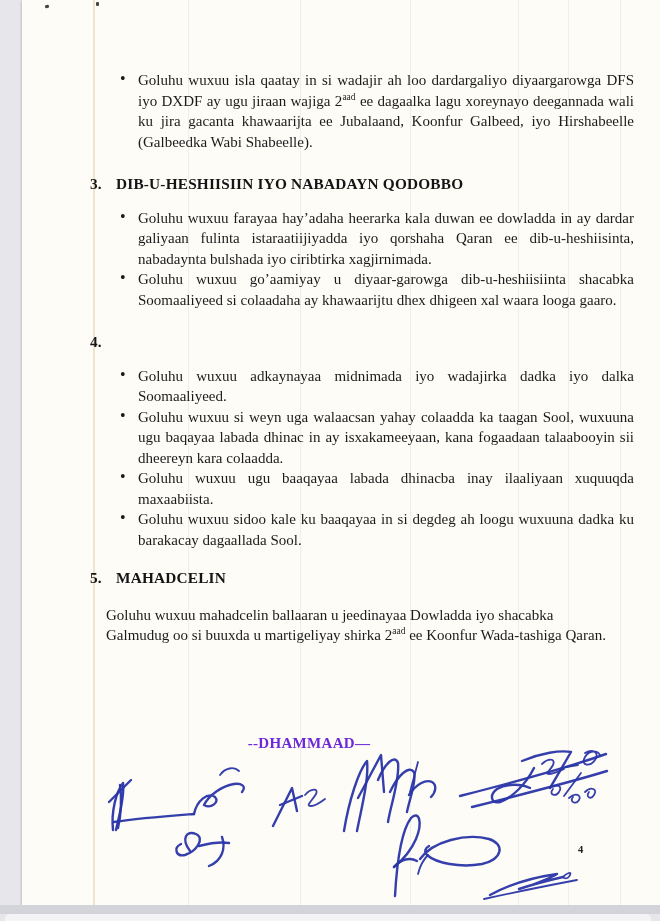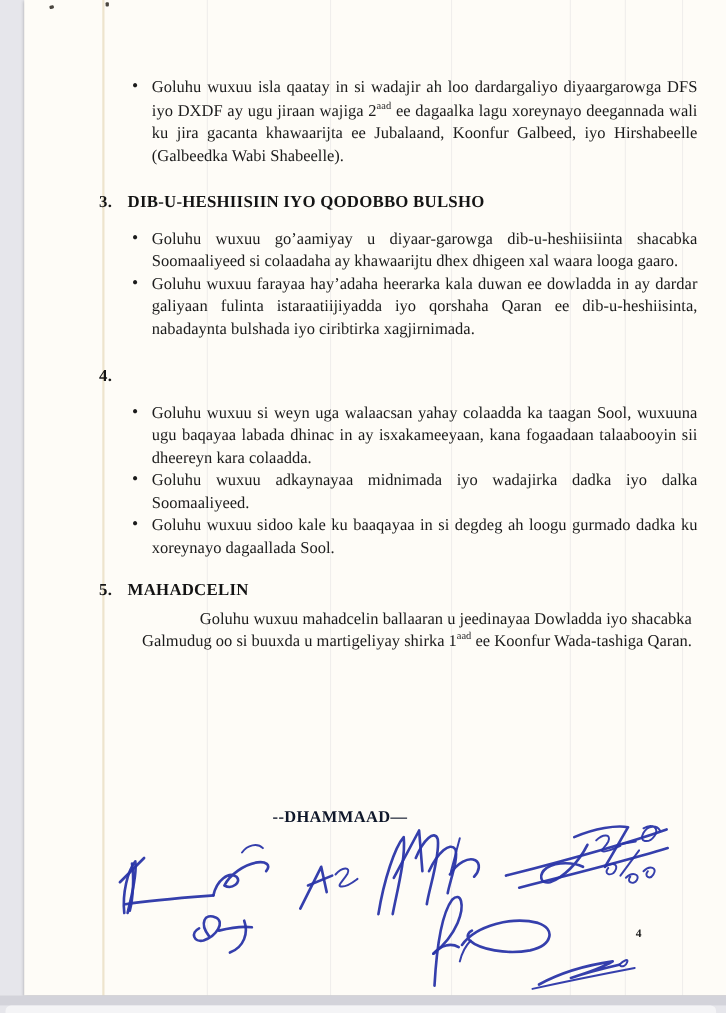--- a/index.html
+++ b/index.html
@@ -21,25 +21,25 @@
     position:relative;padding:70px 36px 0 68px;color:#1b1b1b;
     font-size:15px;line-height:20.5px;
   }
   ul.bullets{list-style:none;margin:0 0 0 28px;padding:0;}
   ul.bullets li{position:relative;padding-left:20px;text-align:justify;}
   ul.bullets li::before{content:"\2022";position:absolute;left:2px;top:-1px;font-size:16px;}
   .section-heading{display:flex;font-weight:bold;font-size:15.3px;color:#141414;
     letter-spacing:.2px;margin:22px 0 13px 0;}
   .section-heading.tight{margin-bottom:2px;margin-top:18px;}
   .sec-num{width:26px;flex:0 0 26px;}
-  .closing{margin:5px;text-align:right;}
+  .closing{margin:16px;}
   sup{font-size:9.5px;line-height:0;vertical-align:6px;}
   .end-mark{
     position:absolute;top:735px;left:0;width:574px;text-align:center;
-    font-weight:bold;font-size:15px;letter-spacing:.3px;color:#0f172a;
+    font-weight:bold;font-size:15px;letter-spacing:.3px;color:#6d28d9;
   }
   .sig-svg{position:absolute;left:76px;top:738px;pointer-events:none;}
   .sig-svg path{fill:none;stroke:#2a35a8;stroke-width:2.4;stroke-linecap:round;stroke-linejoin:round;opacity:.95;}
   .sig-svg .thin{stroke-width:1.8;}
   .page-number{position:absolute;left:556px;top:844px;font-size:10.5px;font-weight:bold;color:#222;}
   .page-gap{position:absolute;left:0;top:905px;width:660px;height:9px;background:#d3d3da;}
   .next-page{position:absolute;left:5px;top:914px;width:646px;height:7px;background:#f4f4f6;border-radius:5px 5px 0 0;}
 </style>
 </head>
 <body>
@@ -58,43 +58,44 @@
     <div class="speck speck-2"></div>
 
     <div class="content">
 
       <ul class="bullets">
         <li><span>Goluhu wuxuu isla qaatay in si wadajir ah loo dardargaliyo diyaargarowga DFS iyo DXDF ay ugu jiraan wajiga 2</span><sup>aad</sup><span> ee dagaalka lagu xoreynayo deegannada wali ku jira gacanta khawaarijta ee Jubalaand, Koonfur Galbeed, iyo Hirshabeelle (Galbeedka Wabi Shabeelle).</span></li>
       </ul>
 
       <div class="section-heading">
         <span class="sec-num">3.</span>
-        <span class="sec-title">DIB-U-HESHIISIIN IYO QODOBBO BULSHO</span>
+        <span class="sec-title">DIB-U-HESHIISIIN IYO NABADAYN QODOBBO</span>
       </div>
       <ul class="bullets">
+        <li><span>Goluhu wuxuu farayaa hay’adaha heerarka kala duwan ee dowladda in ay dardar galiyaan fulinta istaraatiijiyadda iyo qorshaha Qaran ee dib-u-heshiisinta, nabadaynta bulshada iyo ciribtirka xagjirnimada.</span></li>
         <li><span>Goluhu wuxuu go’aamiyay u diyaar-garowga dib-u-heshiisiinta shacabka Soomaaliyeed si colaadaha ay khawaarijtu dhex dhigeen xal waara looga gaaro.</span></li>
-        <li><span>Goluhu wuxuu farayaa hay’adaha heerarka kala duwan ee dowladda in ay dardar galiyaan fulinta istaraatiijiyadda iyo qorshaha Qaran ee dib-u-heshiisinta, nabadaynta bulshada iyo ciribtirka xagjirnimada.</span></li>
       </ul>
 
       <div class="section-heading">
         <span class="sec-num">4.</span>
       </div>
       <ul class="bullets">
+        <li><span>Goluhu wuxuu adkaynayaa midnimada iyo wadajirka dadka iyo dalka Soomaaliyeed.</span></li>
         <li><span>Goluhu wuxuu si weyn uga walaacsan yahay colaadda ka taagan Sool, wuxuuna ugu baqayaa labada dhinac in ay isxakameeyaan, kana fogaadaan talaabooyin sii dheereyn kara colaadda.</span></li>
-        <li><span>Goluhu wuxuu adkaynayaa midnimada iyo wadajirka dadka iyo dalka Soomaaliyeed.</span></li>
-        <li><span>Goluhu wuxuu sidoo kale ku baaqayaa in si degdeg ah loogu gurmado dadka ku xoreynayo dagaallada Sool.</span></li>
+        <li><span>Goluhu wuxuu ugu baaqayaa labada dhinacba inay ilaaliyaan xuquuqda maxaabiista.</span></li>
+        <li><span>Goluhu wuxuu sidoo kale ku baaqayaa in si degdeg ah loogu wuxuuna dadka ku barakacay dagaallada Sool.</span></li>
       </ul>
 
       <div class="section-heading tight">
         <span class="sec-num">5.</span>
         <span class="sec-title">MAHADCELIN</span>
       </div>
       <p class="closing">
         <span>Goluhu wuxuu mahadcelin ballaaran u jeedinayaa Dowladda iyo shacabka</span><br>
-        <span>Galmudug oo si buuxda u martigeliyay shirka 1</span><sup>aad</sup><span> ee Koonfur Wada-tashiga Qaran.</span>
+        <span>Galmudug oo si buuxda u martigeliyay shirka 2</span><sup>aad</sup><span> ee Koonfur Wada-tashiga Qaran.</span>
       </p>
     </div>
 
     <div class="end-mark">--DHAMMAAD—</div>
 
     <svg class="sig-svg" width="540" height="166" viewBox="0 0 540 166">
       <g>
         <path d="M15,92 C13,74 18,54 25,45 C27,58 21,78 18,92"></path>
         <path d="M11,64 L33,42"></path>
         <path d="M22,47 C24,60 23,78 20,90"></path>

